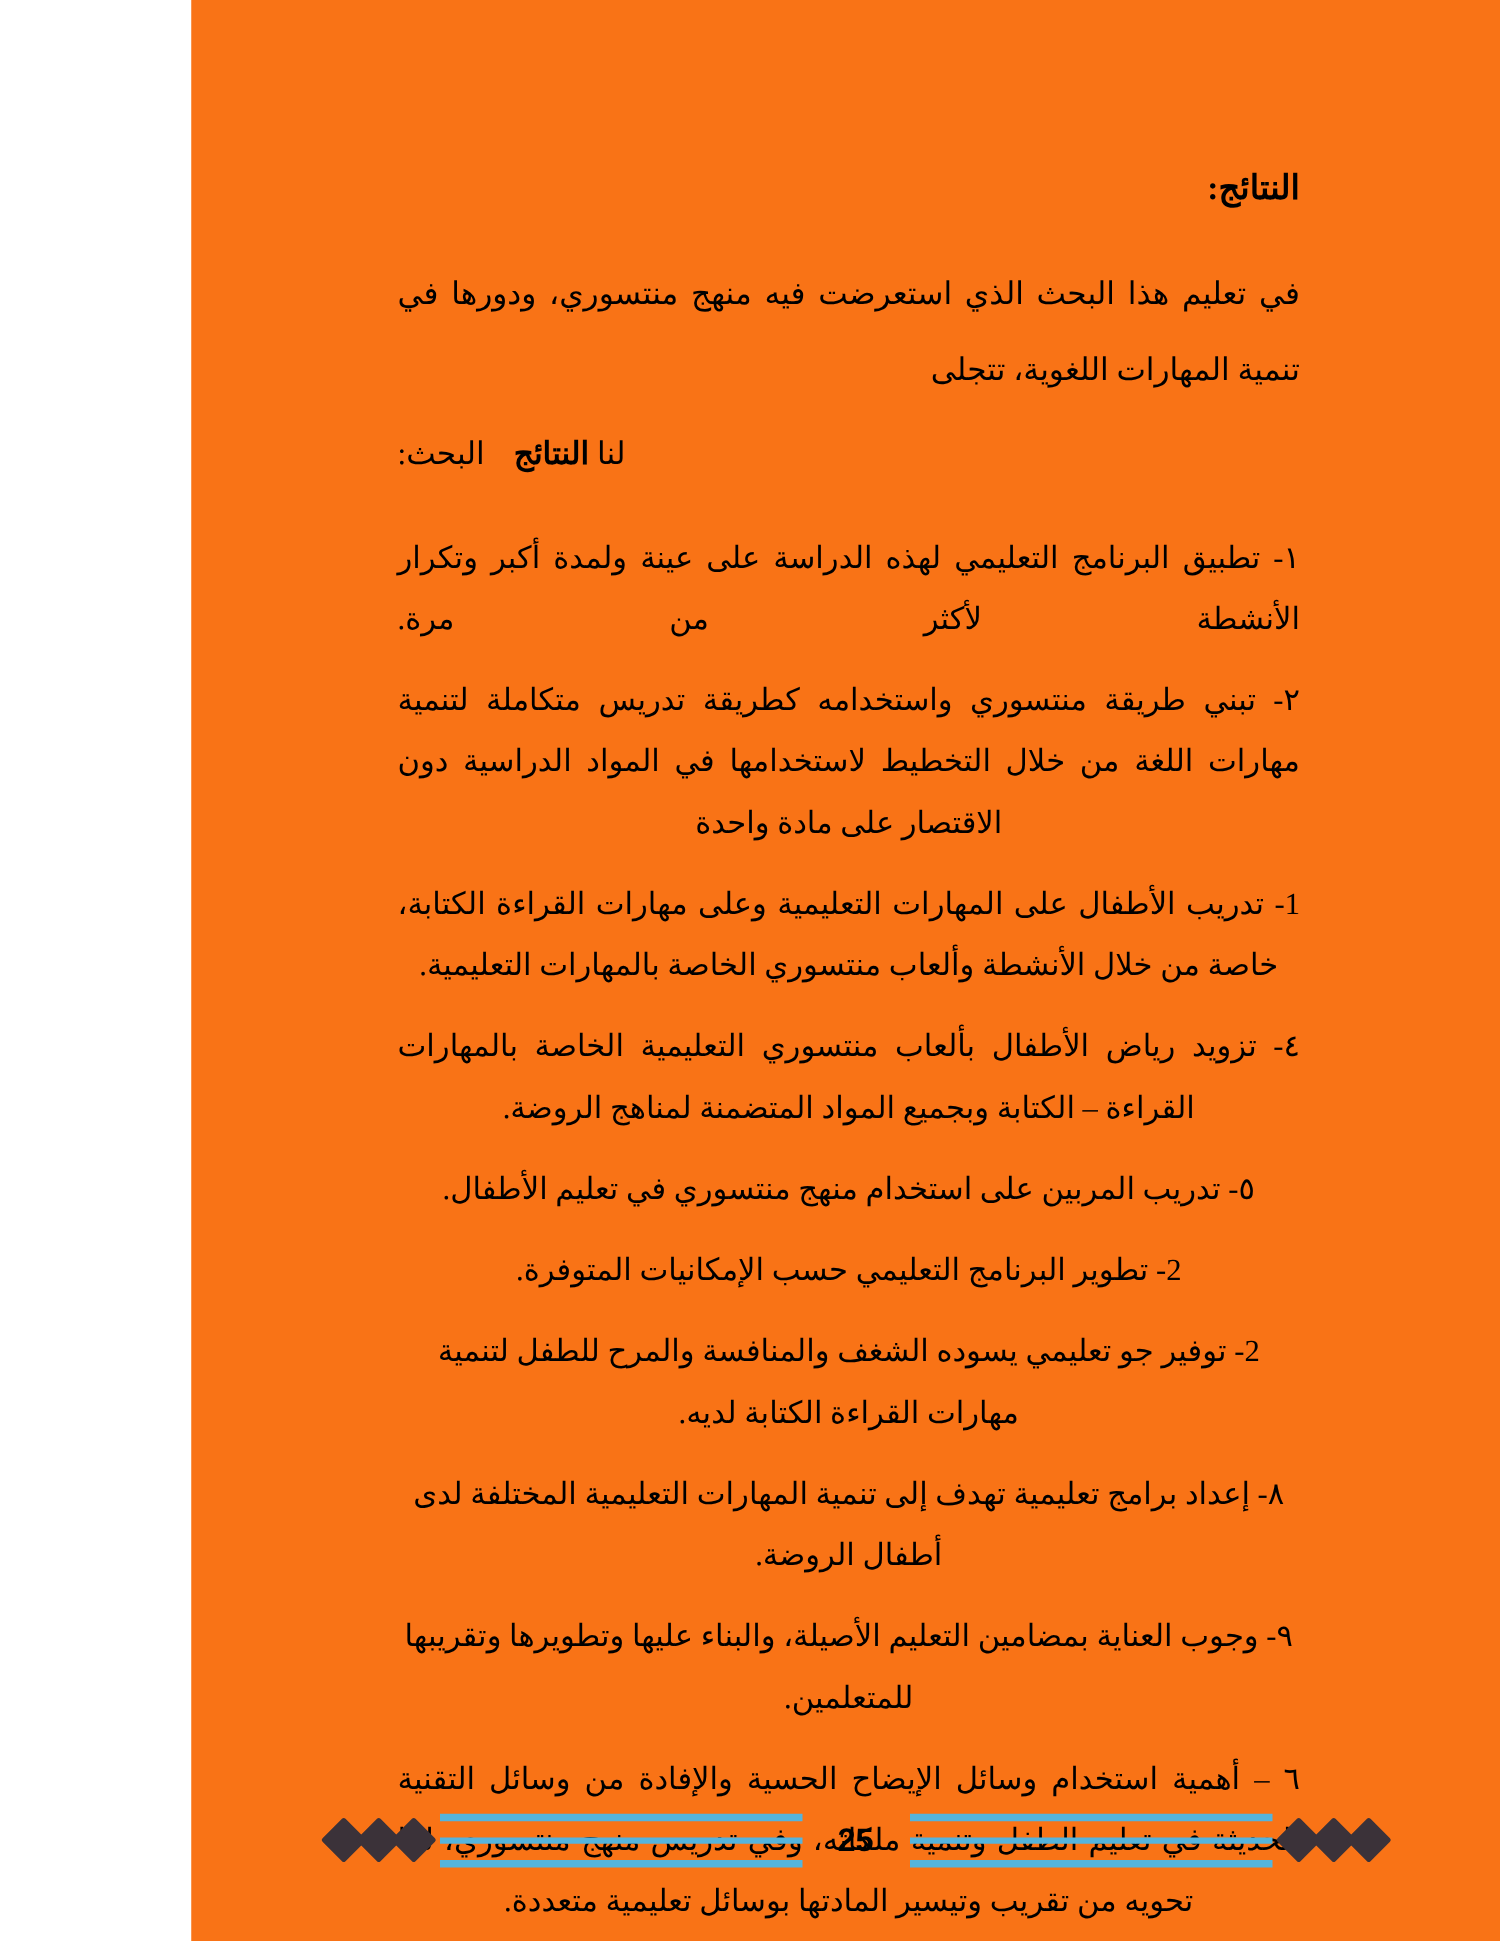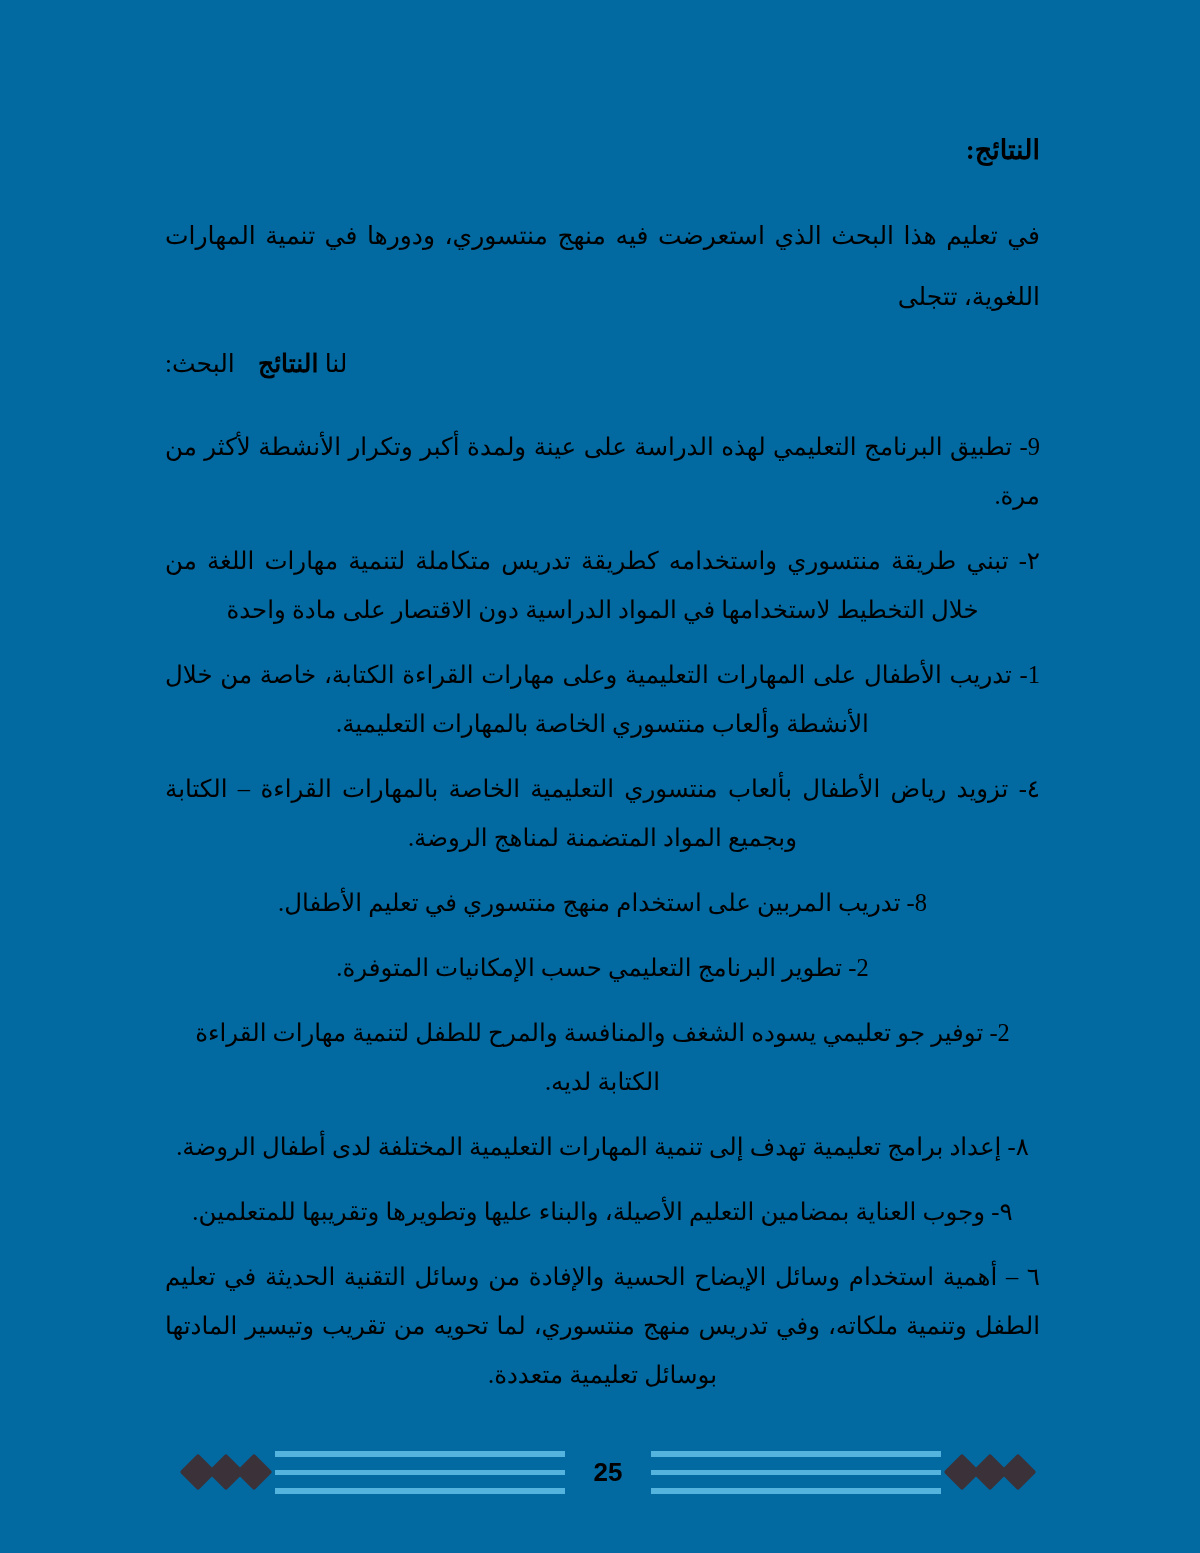--- a/index.html
+++ b/index.html
@@ -2,23 +2,23 @@
 <html lang="ar" dir="rtl"><head>
 <meta charset="utf-8">
 <style>
   html, body {
     margin: 0;
     padding: 0;
     background: #ffffff;
   }
   .page {
     position: relative;
-    width: 1200px;
+    width: 1047px;
     height: 1553px;
-    background: #0369a1;
+    background: #f97316;
     font-family: "Liberation Serif", "DejaVu Serif", serif;
     color: #000000;
     box-sizing: border-box;
     overflow: hidden;
   }
   .content {
     position: absolute;
     top: 130px;
     right: 160px;
     left: 165px;
@@ -137,25 +137,25 @@
 
   <div class="content">
 
     <h1 class="heading">النتائج:</h1>
 
     <p class="para">في تعليم هذا البحث الذي استعرضت فيه منهج منتسوري، ودورها في تنمية المهارات اللغوية، تتجلى</p>
 
     <p class="para-second-line"><span>لنا </span><span class="bold-run">النتائج</span><span> البحث:</span></p>
 
     <ol class="list">
-      <li class="list-item wide">9- تطبيق البرنامج التعليمي لهذه الدراسة على عينة ولمدة أكبر وتكرار الأنشطة لأكثر من مرة.</li>
+      <li class="list-item wide">١- تطبيق البرنامج التعليمي لهذه الدراسة على عينة ولمدة أكبر وتكرار الأنشطة لأكثر من مرة.</li>
       <li class="list-item justify-block">٢- تبني طريقة منتسوري واستخدامه كطريقة تدريس متكاملة لتنمية مهارات اللغة من خلال التخطيط لاستخدامها في المواد الدراسية دون الاقتصار على مادة واحدة</li>
       <li class="list-item justify-block">1- تدريب الأطفال على المهارات التعليمية وعلى مهارات القراءة الكتابة، خاصة من خلال الأنشطة وألعاب منتسوري الخاصة بالمهارات التعليمية.</li>
       <li class="list-item justify-block">٤- تزويد رياض الأطفال بألعاب منتسوري التعليمية الخاصة بالمهارات القراءة – الكتابة وبجميع المواد المتضمنة لمناهج الروضة.</li>
-      <li class="list-item single">8- تدريب المربين على استخدام منهج منتسوري في تعليم الأطفال.</li>
+      <li class="list-item single">٥- تدريب المربين على استخدام منهج منتسوري في تعليم الأطفال.</li>
       <li class="list-item single">2- تطوير البرنامج التعليمي حسب الإمكانيات المتوفرة.</li>
       <li class="list-item single">2- توفير جو تعليمي يسوده الشغف والمنافسة والمرح للطفل لتنمية مهارات القراءة الكتابة لديه.</li>
       <li class="list-item single">٨- إعداد برامج تعليمية تهدف إلى تنمية المهارات التعليمية المختلفة لدى أطفال الروضة.</li>
       <li class="list-item single">٩- وجوب العناية بمضامين التعليم الأصيلة، والبناء عليها وتطويرها وتقريبها للمتعلمين.</li>
       <li class="list-item justify-block">٦ – أهمية استخدام وسائل الإيضاح الحسية والإفادة من وسائل التقنية الحديثة في تعليم الطفل وتنمية ملكاته، وفي تدريس منهج منتسوري، لما تحويه من تقريب وتيسير المادتها بوسائل تعليمية متعددة.</li>
     </ol>
 
   </div>
 
   <div class="footer">

